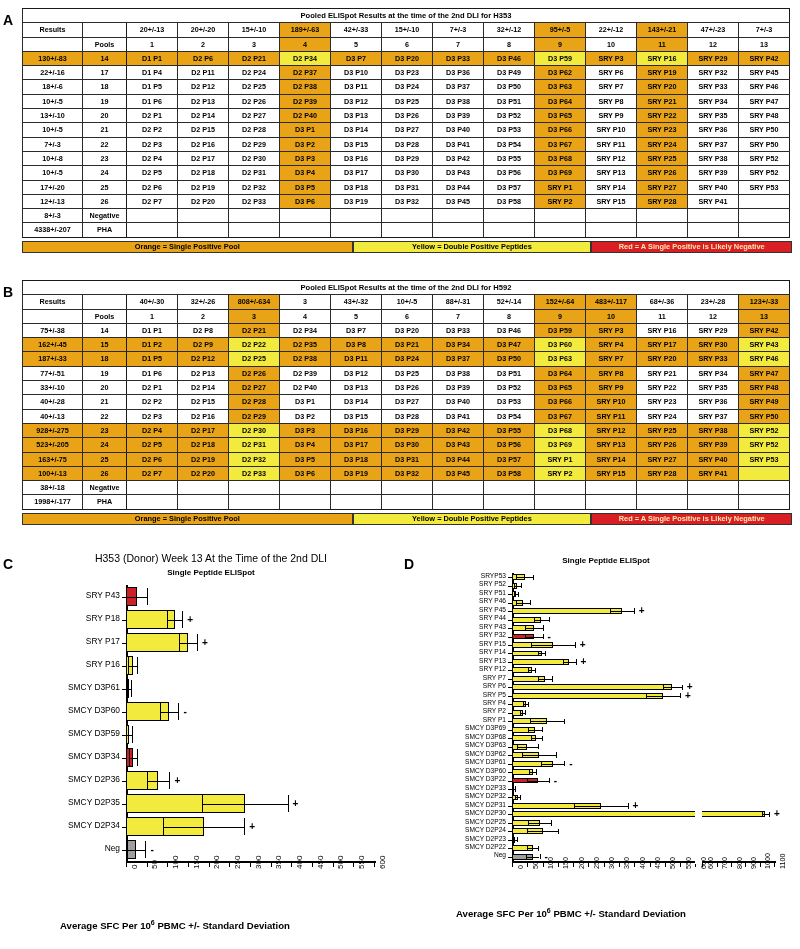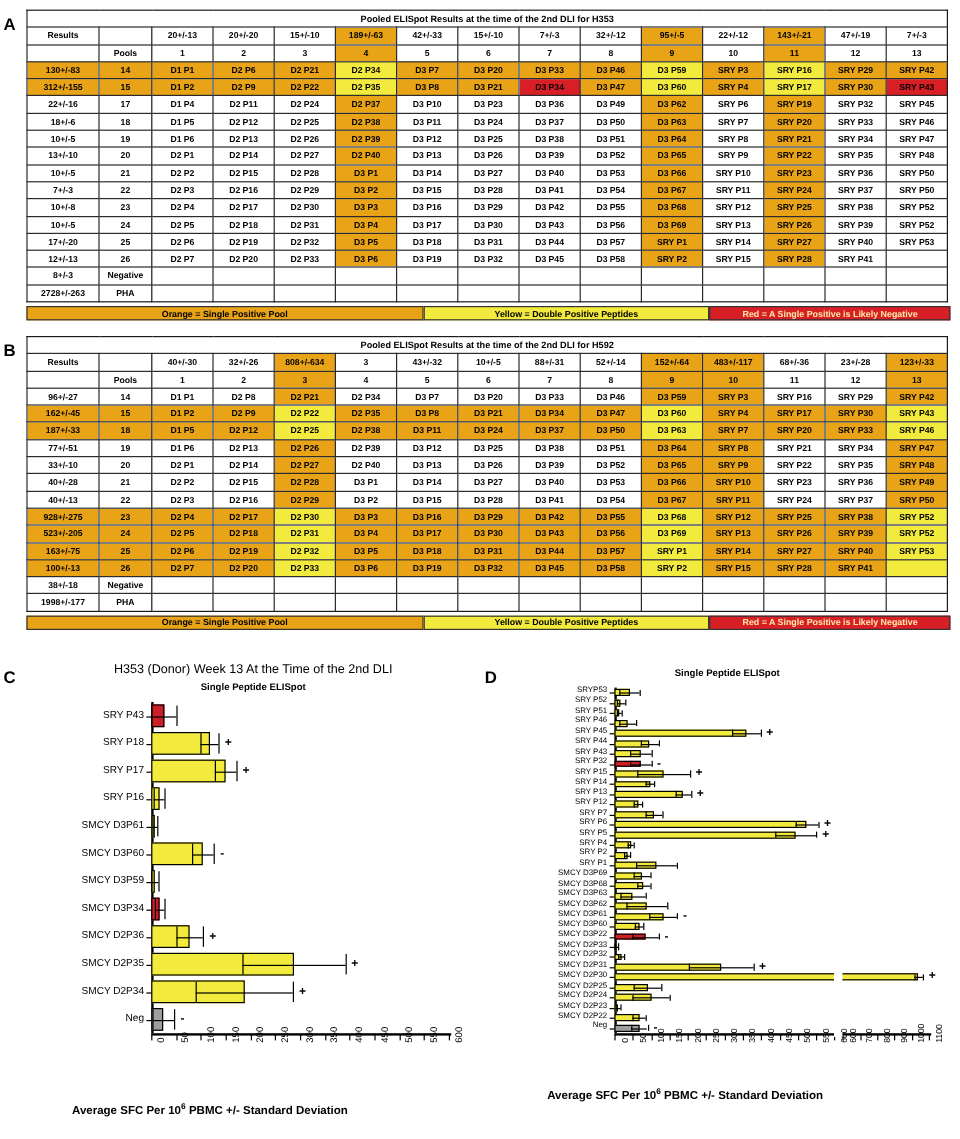--- a/index.html
+++ b/index.html
@@ -85,21 +85,21 @@
           <td class="res wh">20+/-20</td>
           <td class="res wh">15+/-10</td>
           <td class="res or">189+/-63</td>
           <td class="res wh">42+/-33</td>
           <td class="res wh">15+/-10</td>
           <td class="res wh">7+/-3</td>
           <td class="res wh">32+/-12</td>
           <td class="res or">95+/-5</td>
           <td class="res wh">22+/-12</td>
           <td class="res or">143+/-21</td>
-          <td class="res wh">47+/-19</td>
+          <td class="res wh">47+/-23</td>
           <td class="res wh thick-r">7+/-3</td>
         </tr>
         <tr>
           <td class="hdr"></td>
           <td class="hdr thick-r">Pools</td>
           <td class="res wh">1</td>
           <td class="res wh">2</td>
           <td class="res wh">3</td>
           <td class="res or">4</td>
           <td class="res wh">5</td>
@@ -123,37 +123,20 @@
           <td class="or">D3 P20</td>
           <td class="or">D3 P33</td>
           <td class="or">D3 P46</td>
           <td class="ye">D3 P59</td>
           <td class="or">SRY P3</td>
           <td class="ye">SRY P16</td>
           <td class="or">SRY P29</td>
           <td class="or thick-r">SRY P42</td>
         </tr>
         <tr>
-          <td class="res or">312+/-155</td>
-          <td class="res or thick-r">15</td>
-          <td class="or">D1 P2</td>
-          <td class="or">D2 P9</td>
-          <td class="or">D2 P22</td>
-          <td class="ye">D2 P35</td>
-          <td class="or">D3 P8</td>
-          <td class="or">D3 P21</td>
-          <td class="rd">D3 P34</td>
-          <td class="or">D3 P47</td>
-          <td class="ye">D3 P60</td>
-          <td class="or">SRY P4</td>
-          <td class="ye">SRY P17</td>
-          <td class="or">SRY P30</td>
-          <td class="rd thick-r">SRY P43</td>
-        </tr>
-        <tr>
           <td class="res wh">22+/-16</td>
           <td class="res wh thick-r">17</td>
           <td class="wh">D1 P4</td>
           <td class="wh">D2 P11</td>
           <td class="wh">D2 P24</td>
           <td class="or">D2 P37</td>
           <td class="wh">D3 P10</td>
           <td class="wh">D3 P23</td>
           <td class="wh">D3 P36</td>
           <td class="wh">D3 P49</td>
@@ -327,21 +310,21 @@
           <td class="wh"></td>
           <td class="wh"></td>
           <td class="wh"></td>
           <td class="wh"></td>
           <td class="wh"></td>
           <td class="wh"></td>
           <td class="wh"></td>
           <td class="wh thick-r"></td>
         </tr>
         <tr>
-          <td class="res wh thick-b">2728+/-263</td>
+          <td class="res wh thick-b">4338+/-207</td>
           <td class="res wh thick-r thick-b">PHA</td>
           <td class="wh thick-b"></td>
           <td class="wh thick-b"></td>
           <td class="wh thick-b"></td>
           <td class="wh thick-b"></td>
           <td class="wh thick-b"></td>
           <td class="wh thick-b"></td>
           <td class="wh thick-b"></td>
           <td class="wh thick-b"></td>
           <td class="wh thick-b"></td>
@@ -411,21 +394,21 @@
           <td class="res wh">6</td>
           <td class="res wh">7</td>
           <td class="res wh">8</td>
           <td class="res or">9</td>
           <td class="res or">10</td>
           <td class="res wh">11</td>
           <td class="res wh">12</td>
           <td class="res or thick-r">13</td>
         </tr>
         <tr>
-          <td class="res wh">96+/-27</td>
+          <td class="res wh">75+/-38</td>
           <td class="res wh thick-r">14</td>
           <td class="wh">D1 P1</td>
           <td class="wh">D2 P8</td>
           <td class="or">D2 P21</td>
           <td class="wh">D2 P34</td>
           <td class="wh">D3 P7</td>
           <td class="wh">D3 P20</td>
           <td class="wh">D3 P33</td>
           <td class="wh">D3 P46</td>
           <td class="or">D3 P59</td>

